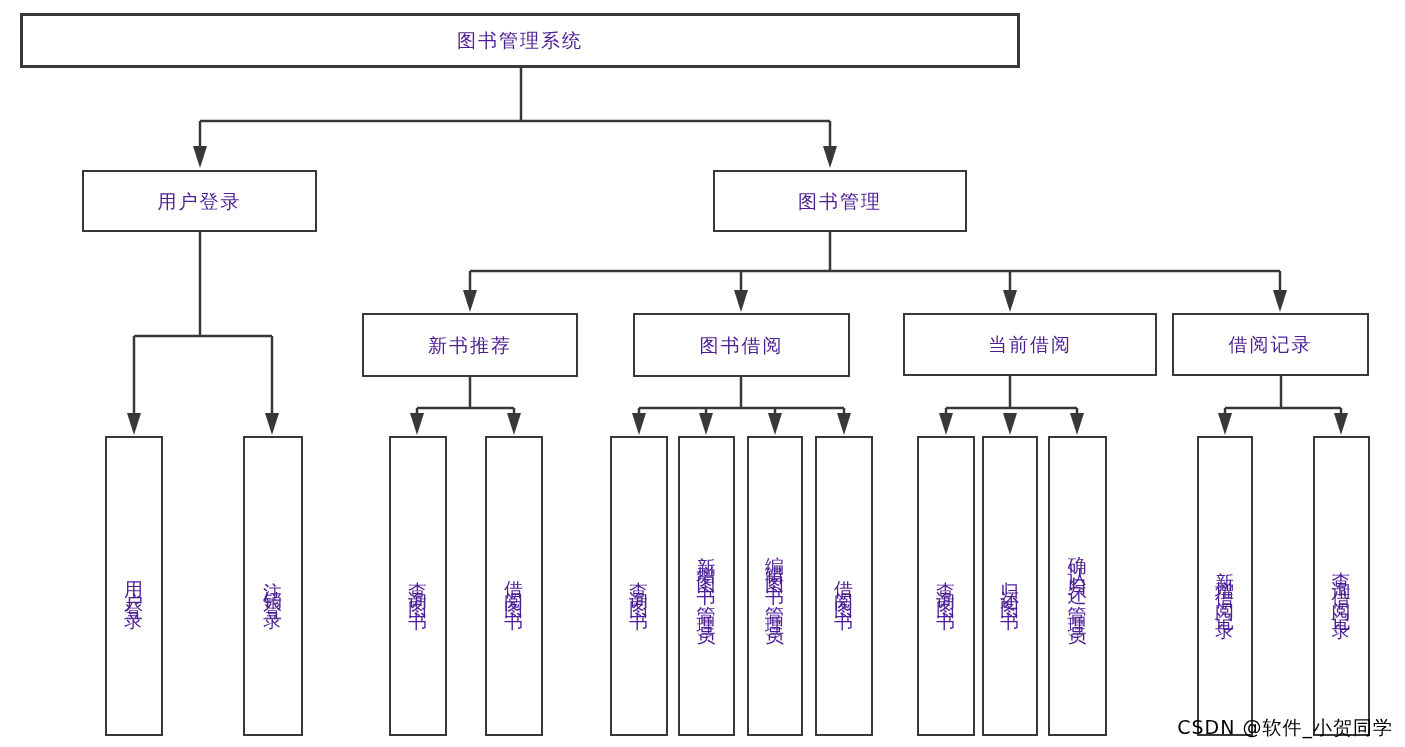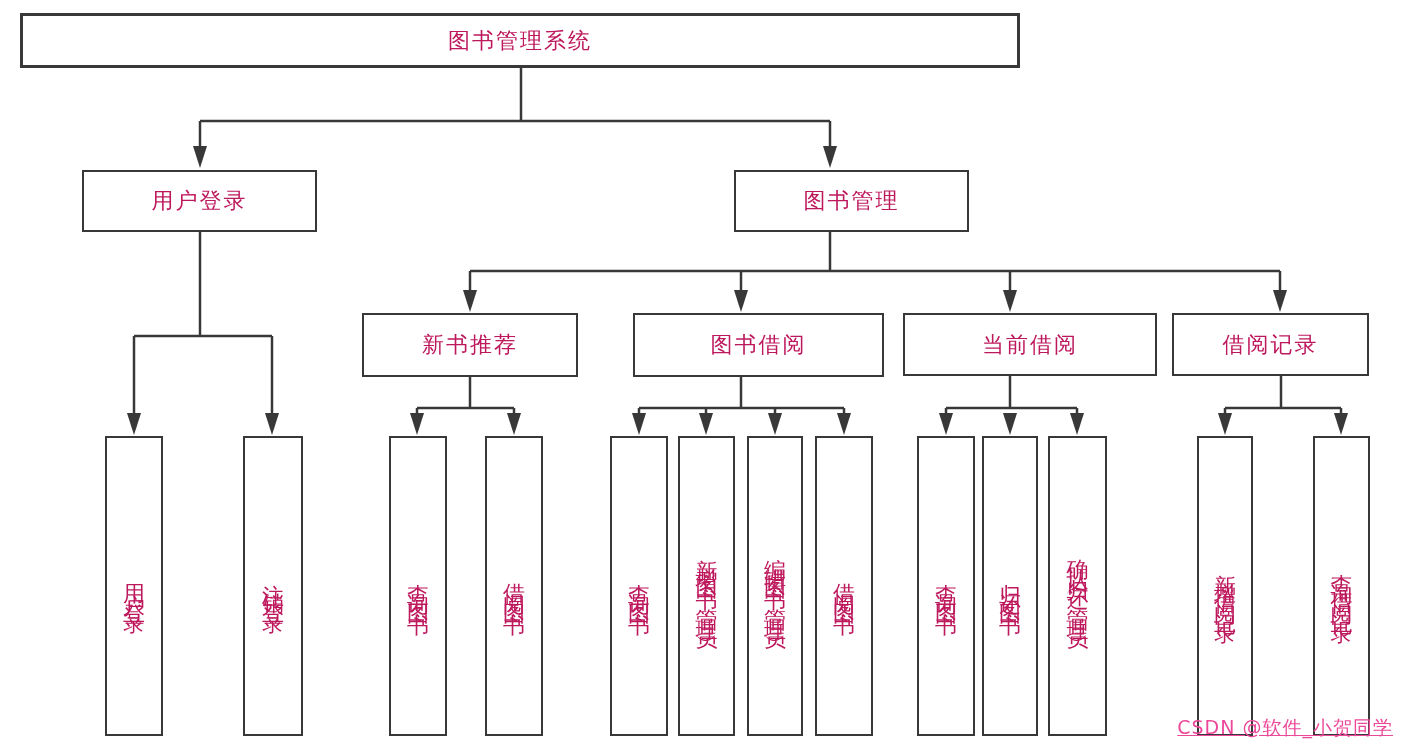--- a/index.html
+++ b/index.html
@@ -18,22 +18,22 @@
     pointer-events: none;
   }
   .box {
     position: absolute;
     background: #ffffff;
     border: 2.5px solid #383838;
     box-sizing: border-box;
     display: flex;
     align-items: center;
     justify-content: center;
-    color: #be185d;
-    font-size: 22px;
+    color: #4c1d95;
+    font-size: 19px;
     line-height: 1;
     white-space: nowrap;
   }
   .box.root { border-width: 3px; }
   .box.h { letter-spacing: 2px; }
   .box.v {
     writing-mode: vertical-rl;
     text-orientation: mixed;
     letter-spacing: 10px;
     white-space: normal;
@@ -101,33 +101,33 @@
       <polygon points="837,413 851,413 844,435" fill="#383838"></polygon>
       <polygon points="939,413 953,413 946,435" fill="#383838"></polygon>
       <polygon points="1003,413 1017,413 1010,435" fill="#383838"></polygon>
       <polygon points="1070,413 1084,413 1077,435" fill="#383838"></polygon>
       <polygon points="1218,413 1232,413 1225,435" fill="#383838"></polygon>
       <polygon points="1334,413 1348,413 1341,435" fill="#383838"></polygon>
     </svg>
   <div id="nodes">
       <div class="box h root" style="left: 20px; top: 13px; width: 1000px; height: 55px;">图书管理系统</div>
       <div class="box h" style="left: 82px; top: 170px; width: 235px; height: 62px;">用户登录</div>
-      <div class="box h" style="left: 713px; top: 170px; width: 235px; height: 62px; margin-left: 21px;">图书管理</div>
+      <div class="box h" style="left: 713px; top: 170px; width: 254px; height: 62px;">图书管理</div>
       <div class="box h" style="left: 362px; top: 313px; width: 216px; height: 64px;">新书推荐</div>
-      <div class="box h" style="left: 633px; top: 313px; width: 251px; height: 64px;">图书借阅</div>
+      <div class="box h" style="left: 633px; top: 313px; width: 217px; height: 64px;">图书借阅</div>
       <div class="box h" style="left: 903px; top: 313px; width: 254px; height: 63px;">当前借阅</div>
       <div class="box h" style="left: 1172px; top: 313px; width: 197px; height: 63px;">借阅记录</div>
       <div class="box v" style="left: 105px; top: 436px; width: 58px; height: 300px;">用户登录</div>
       <div class="box v" style="left: 243px; top: 436px; width: 60px; height: 300px;">注销登录</div>
       <div class="box v" style="left: 389px; top: 436px; width: 58px; height: 300px;">查询图书</div>
       <div class="box v" style="left: 485px; top: 436px; width: 58px; height: 300px;">借阅图书</div>
       <div class="box v" style="left: 610px; top: 436px; width: 58px; height: 300px;">查询图书</div>
       <div class="box v" style="left: 678px; top: 436px; width: 57px; height: 300px;">新增图书（管理员）</div>
       <div class="box v" style="left: 747px; top: 436px; width: 56px; height: 300px;">编辑图书（管理员）</div>
       <div class="box v" style="left: 815px; top: 436px; width: 58px; height: 300px;">借阅图书</div>
       <div class="box v" style="left: 917px; top: 436px; width: 58px; height: 300px;">查询图书</div>
       <div class="box v" style="left: 982px; top: 436px; width: 56px; height: 300px;">归还图书</div>
       <div class="box v" style="left: 1048px; top: 436px; width: 59px; height: 300px;">确认归还（管理员）</div>
       <div class="box v" style="left: 1197px; top: 436px; width: 56px; height: 300px;">新增借阅记录</div>
       <div class="box v" style="left: 1313px; top: 436px; width: 57px; height: 300px;">查询借阅记录</div>
     </div>
-  <div class="watermark" style="color: #ec4899; text-decoration: underline;">CSDN @软件_小贺同学</div>
+  <div class="watermark" style="color: #000000;">CSDN @软件_小贺同学</div>
 </div>
 
 </body></html>

